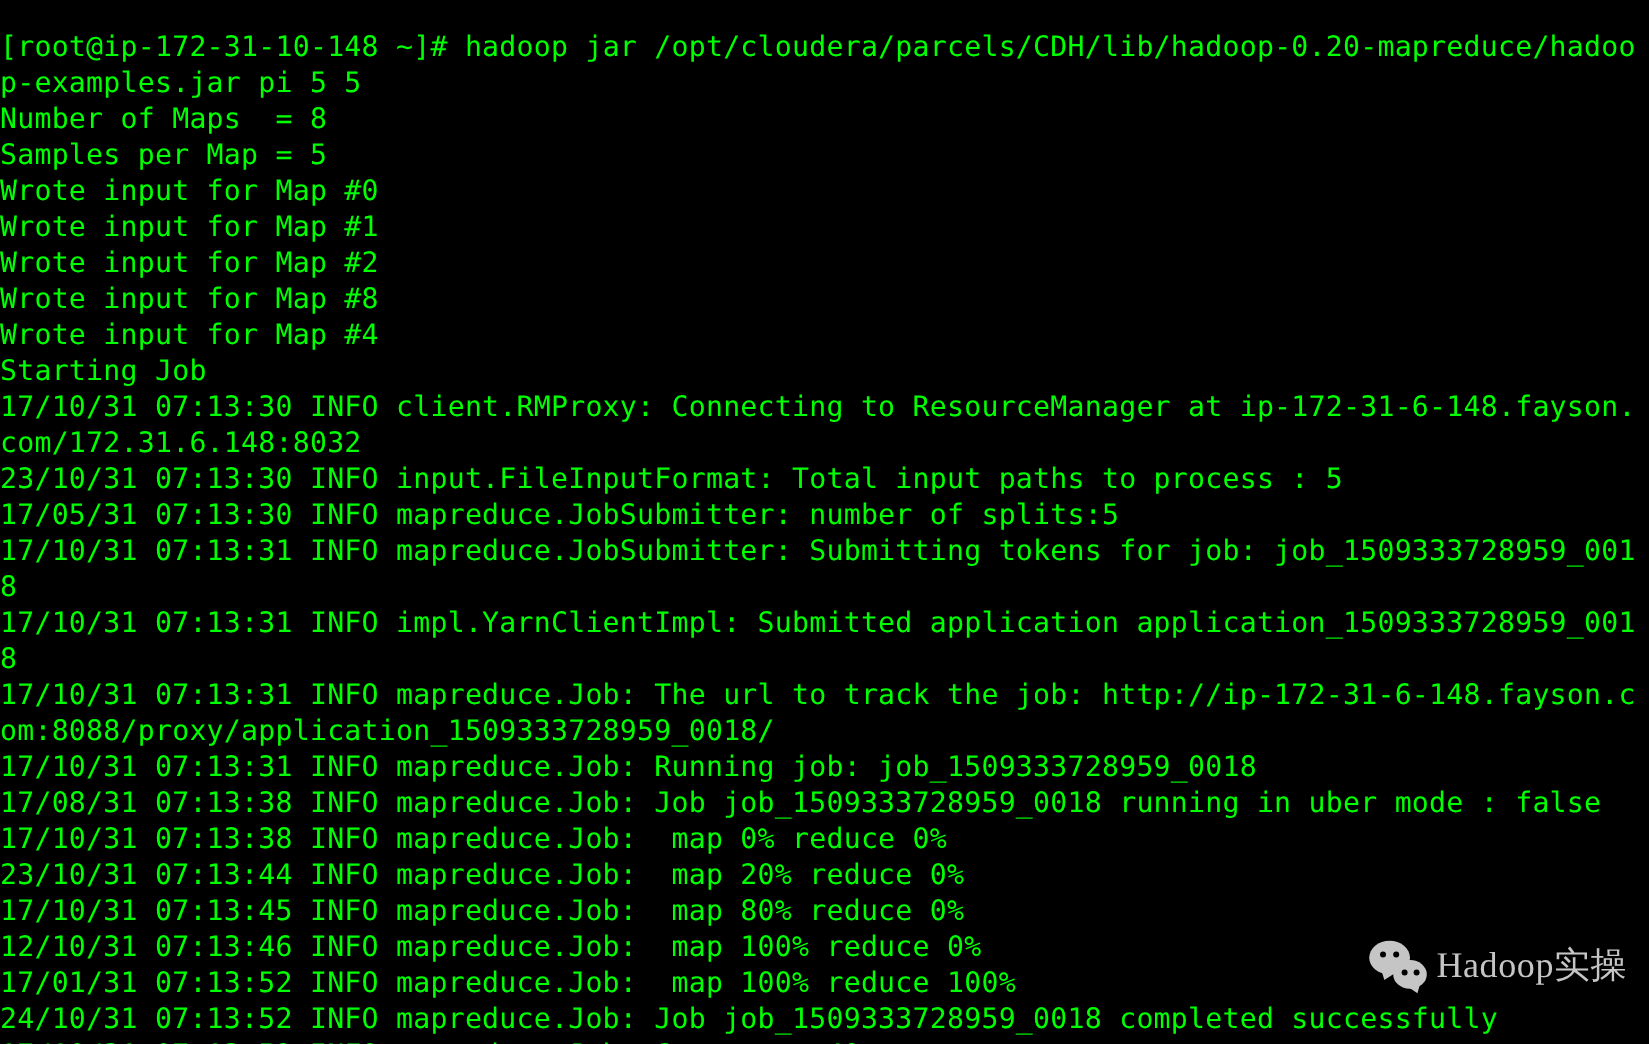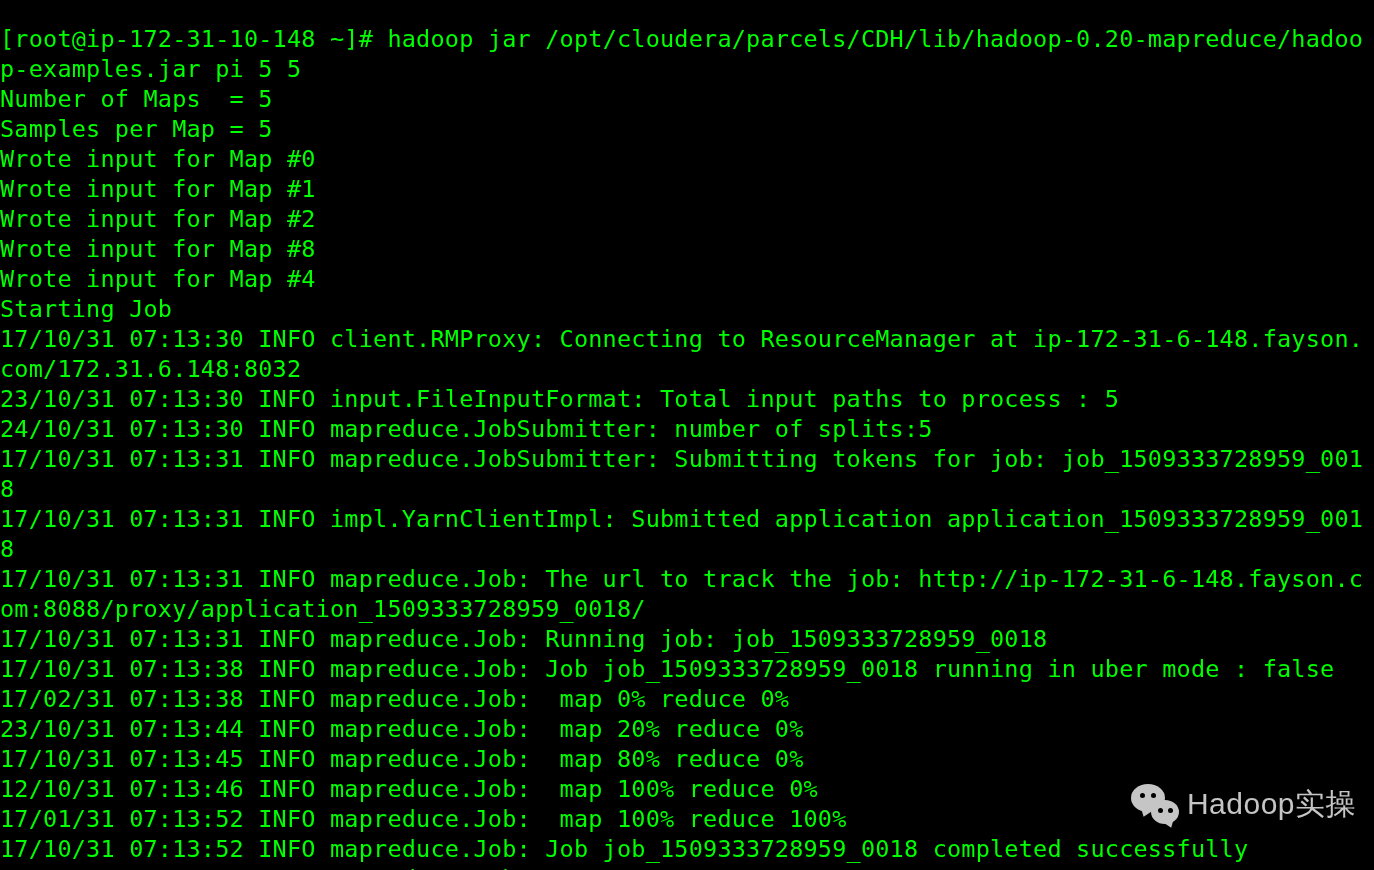--- a/index.html
+++ b/index.html
@@ -22,21 +22,21 @@
     font-weight: 500;
   }
   .watermark {
     position: absolute;
     right: 18px;
     bottom: 44px;
     display: flex;
     align-items: center;
     gap: 8px;
     color: #d6d6d6;
-    font-family: Liberation Sans, sans-serif;
+    font-family: Liberation Serif, serif;
     font-size: 30px;
     letter-spacing: 0.5px;
     opacity: 0.92;
   }
   .wechat-icon {
     width: 48px;
     height: 44px;
     position: relative;
   }
   .bubble-big {
@@ -78,42 +78,42 @@
   .eye { position:absolute; width:5px; height:5px; background:#000; border-radius:50%; }
   .bubble-big .e1{ left:9px; top:9px; }
   .bubble-big .e2{ left:20px; top:9px; }
   .bubble-small .e1{ left:7px; top:8px; }
   .bubble-small .e2{ left:17px; top:8px; }
 </style>
 </head>
 <body>
 
 <pre class="terminal"><span>[root@ip-172-31-10-148 ~]# </span><span>hadoop jar /opt/cloudera/parcels/CDH/lib/hadoop-0.20-mapreduce/hadoop-examples.jar pi 5 5</span>
-<span>Number of Maps  = 5</span>
+<span>Number of Maps  = 8</span>
 <span>Samples per Map = 5</span>
 <span>Wrote input for Map #0</span>
 <span>Wrote input for Map #1</span>
 <span>Wrote input for Map #2</span>
 <span>Wrote input for Map #8</span>
 <span>Wrote input for Map #4</span>
 <span>Starting Job</span>
 <span>17/10/31 07:13:30 INFO client.RMProxy: Connecting to ResourceManager at ip-172-31-6-148.fayson.com/172.31.6.148:8032</span>
 <span>23/10/31 07:13:30 INFO input.FileInputFormat: Total input paths to process : 5</span>
-<span>24/10/31 07:13:30 INFO mapreduce.JobSubmitter: number of splits:5</span>
+<span>17/05/31 07:13:30 INFO mapreduce.JobSubmitter: number of splits:5</span>
 <span>17/10/31 07:13:31 INFO mapreduce.JobSubmitter: Submitting tokens for job: job_1509333728959_0018</span>
 <span>17/10/31 07:13:31 INFO impl.YarnClientImpl: Submitted application application_1509333728959_0018</span>
 <span>17/10/31 07:13:31 INFO mapreduce.Job: The url to track the job: http://ip-172-31-6-148.fayson.com:8088/proxy/application_1509333728959_0018/</span>
 <span>17/10/31 07:13:31 INFO mapreduce.Job: Running job: job_1509333728959_0018</span>
-<span>17/10/31 07:13:38 INFO mapreduce.Job: Job job_1509333728959_0018 running in uber mode : false</span>
-<span>17/02/31 07:13:38 INFO mapreduce.Job:  map 0% reduce 0%</span>
+<span>17/08/31 07:13:38 INFO mapreduce.Job: Job job_1509333728959_0018 running in uber mode : false</span>
+<span>17/10/31 07:13:38 INFO mapreduce.Job:  map 0% reduce 0%</span>
 <span>23/10/31 07:13:44 INFO mapreduce.Job:  map 20% reduce 0%</span>
 <span>17/10/31 07:13:45 INFO mapreduce.Job:  map 80% reduce 0%</span>
 <span>12/10/31 07:13:46 INFO mapreduce.Job:  map 100% reduce 0%</span>
 <span>17/01/31 07:13:52 INFO mapreduce.Job:  map 100% reduce 100%</span>
-<span>17/10/31 07:13:52 INFO mapreduce.Job: Job job_1509333728959_0018 completed successfully</span>
+<span>24/10/31 07:13:52 INFO mapreduce.Job: Job job_1509333728959_0018 completed successfully</span>
 <span>17/10/31 07:13:52 INFO mapreduce.Job: Counters: 49</span></pre>
 
 <div class="watermark">
   <span class="wechat-icon">
     <span class="bubble-big">
         <span class="eye e1"></span>
         <span class="eye e2"></span>
       </span>
     <span class="bubble-small">
         <span class="eye e1"></span>

